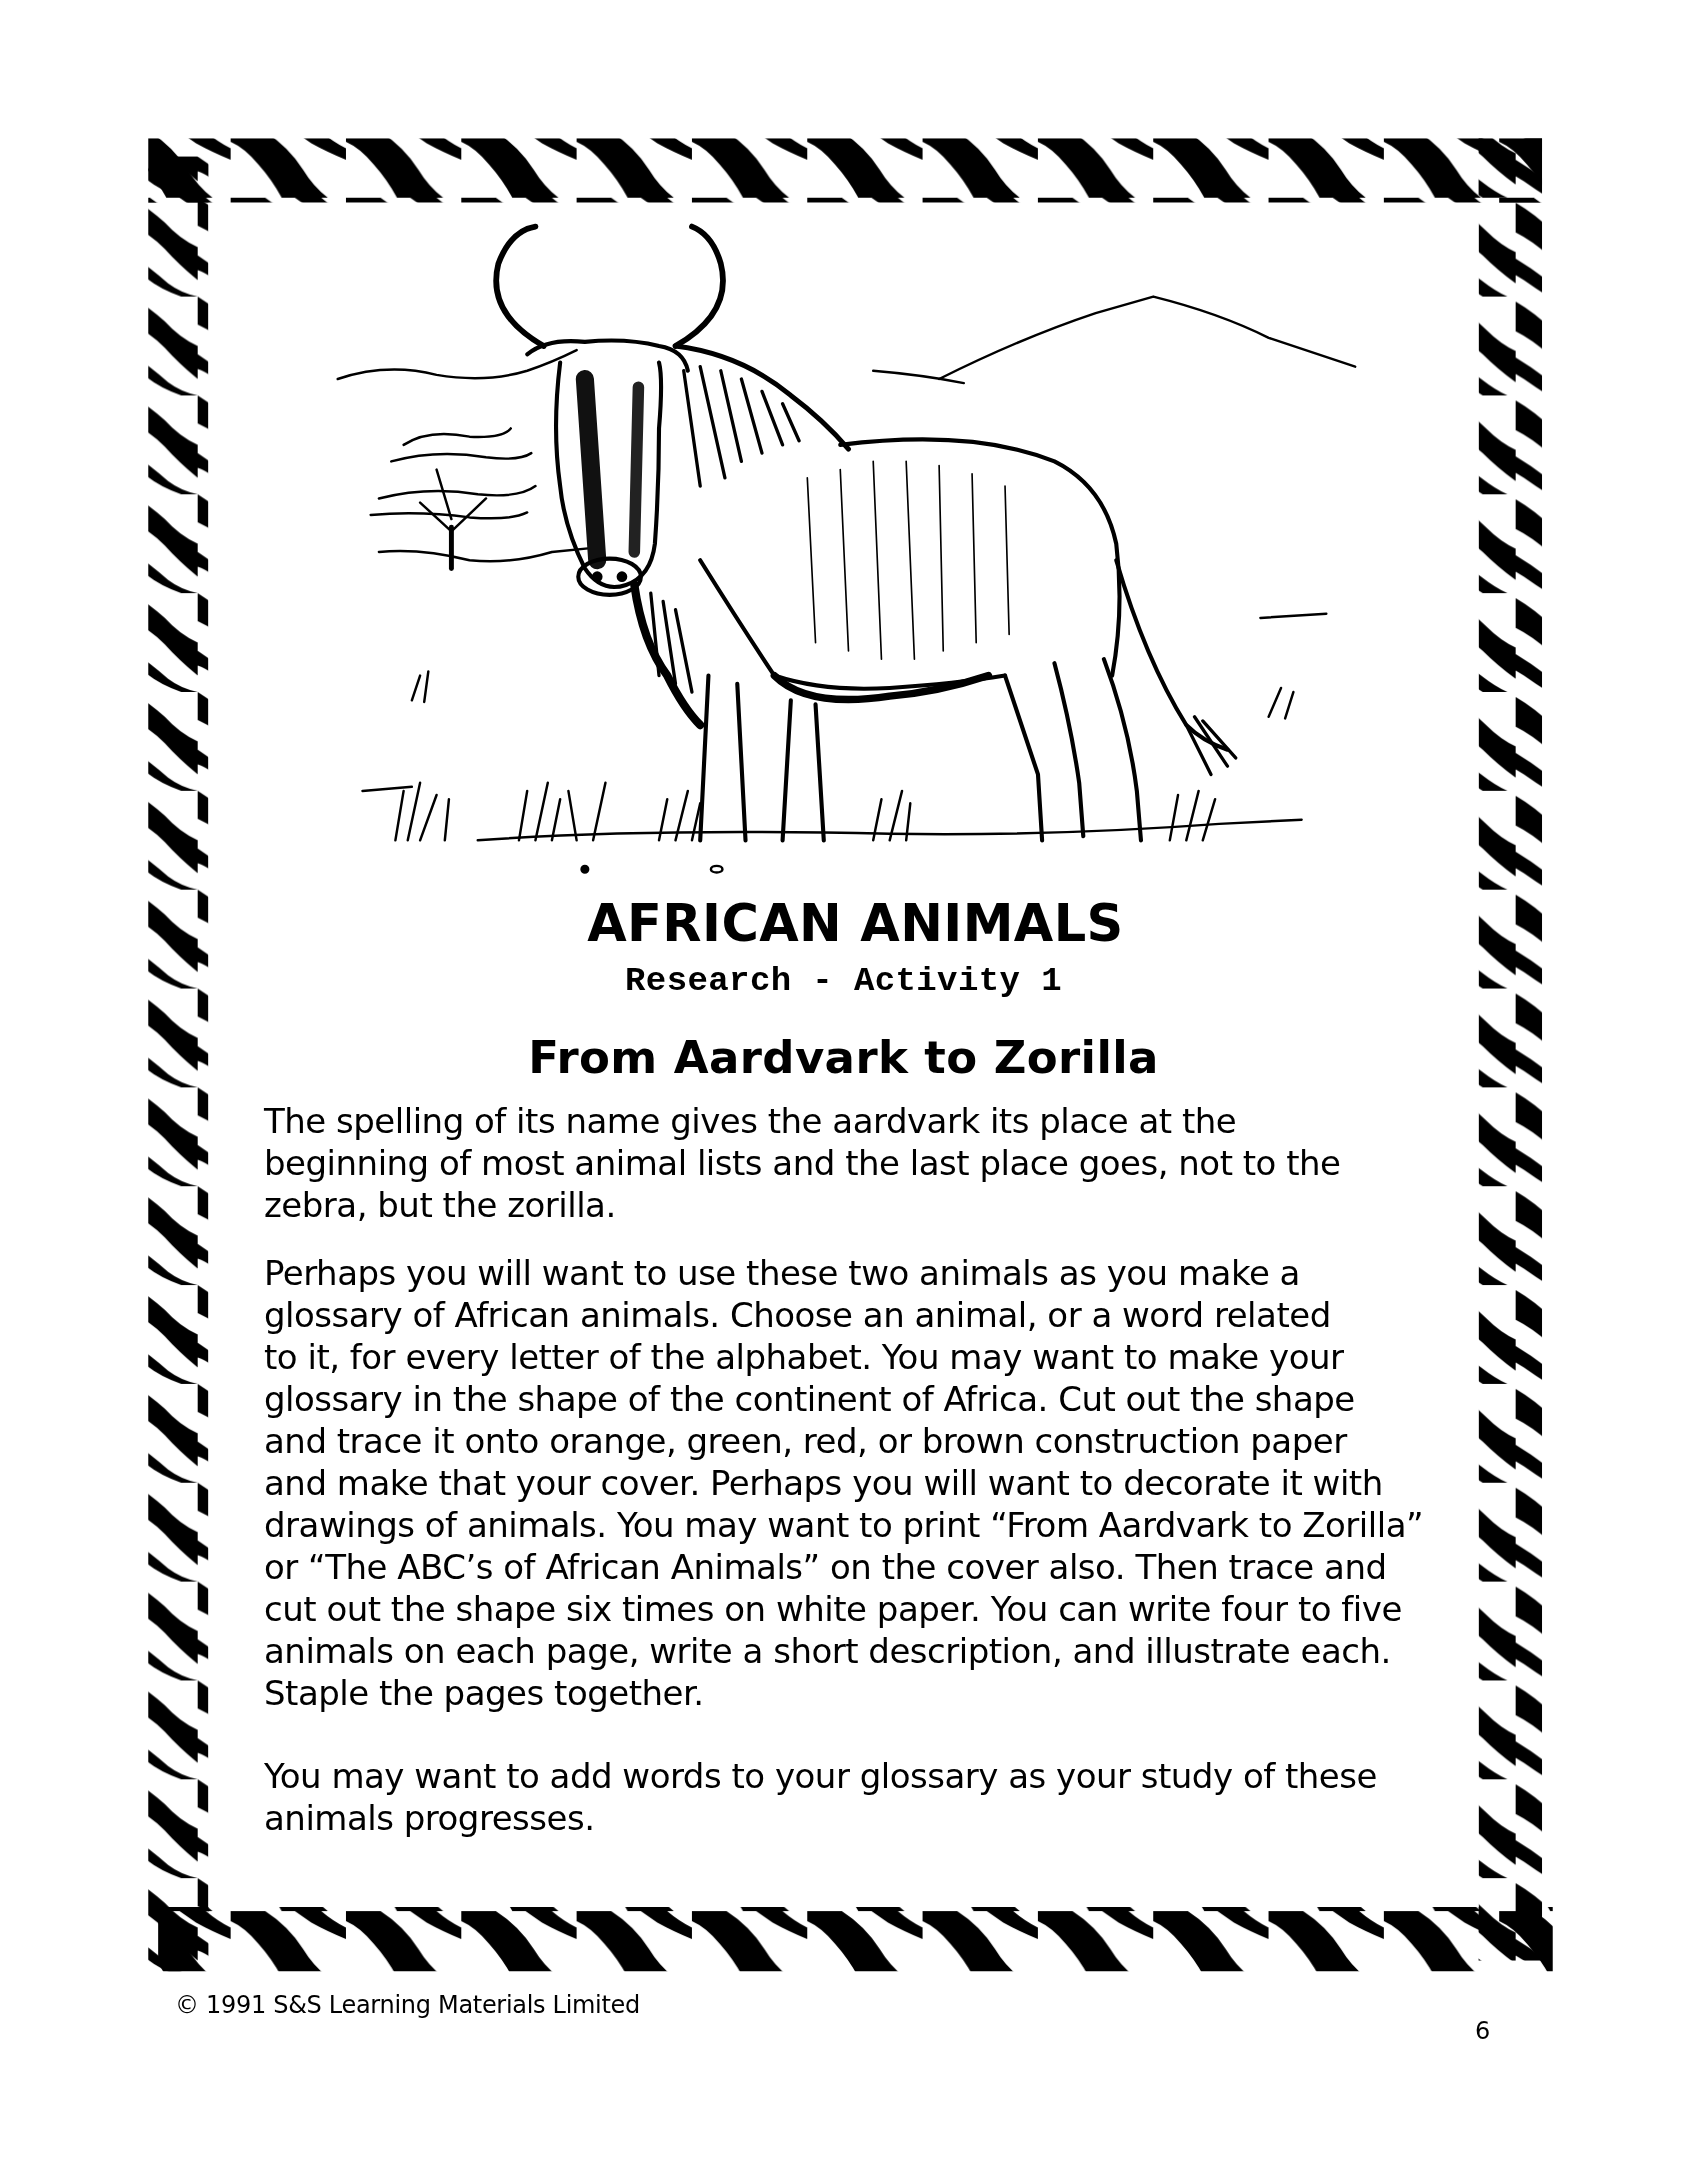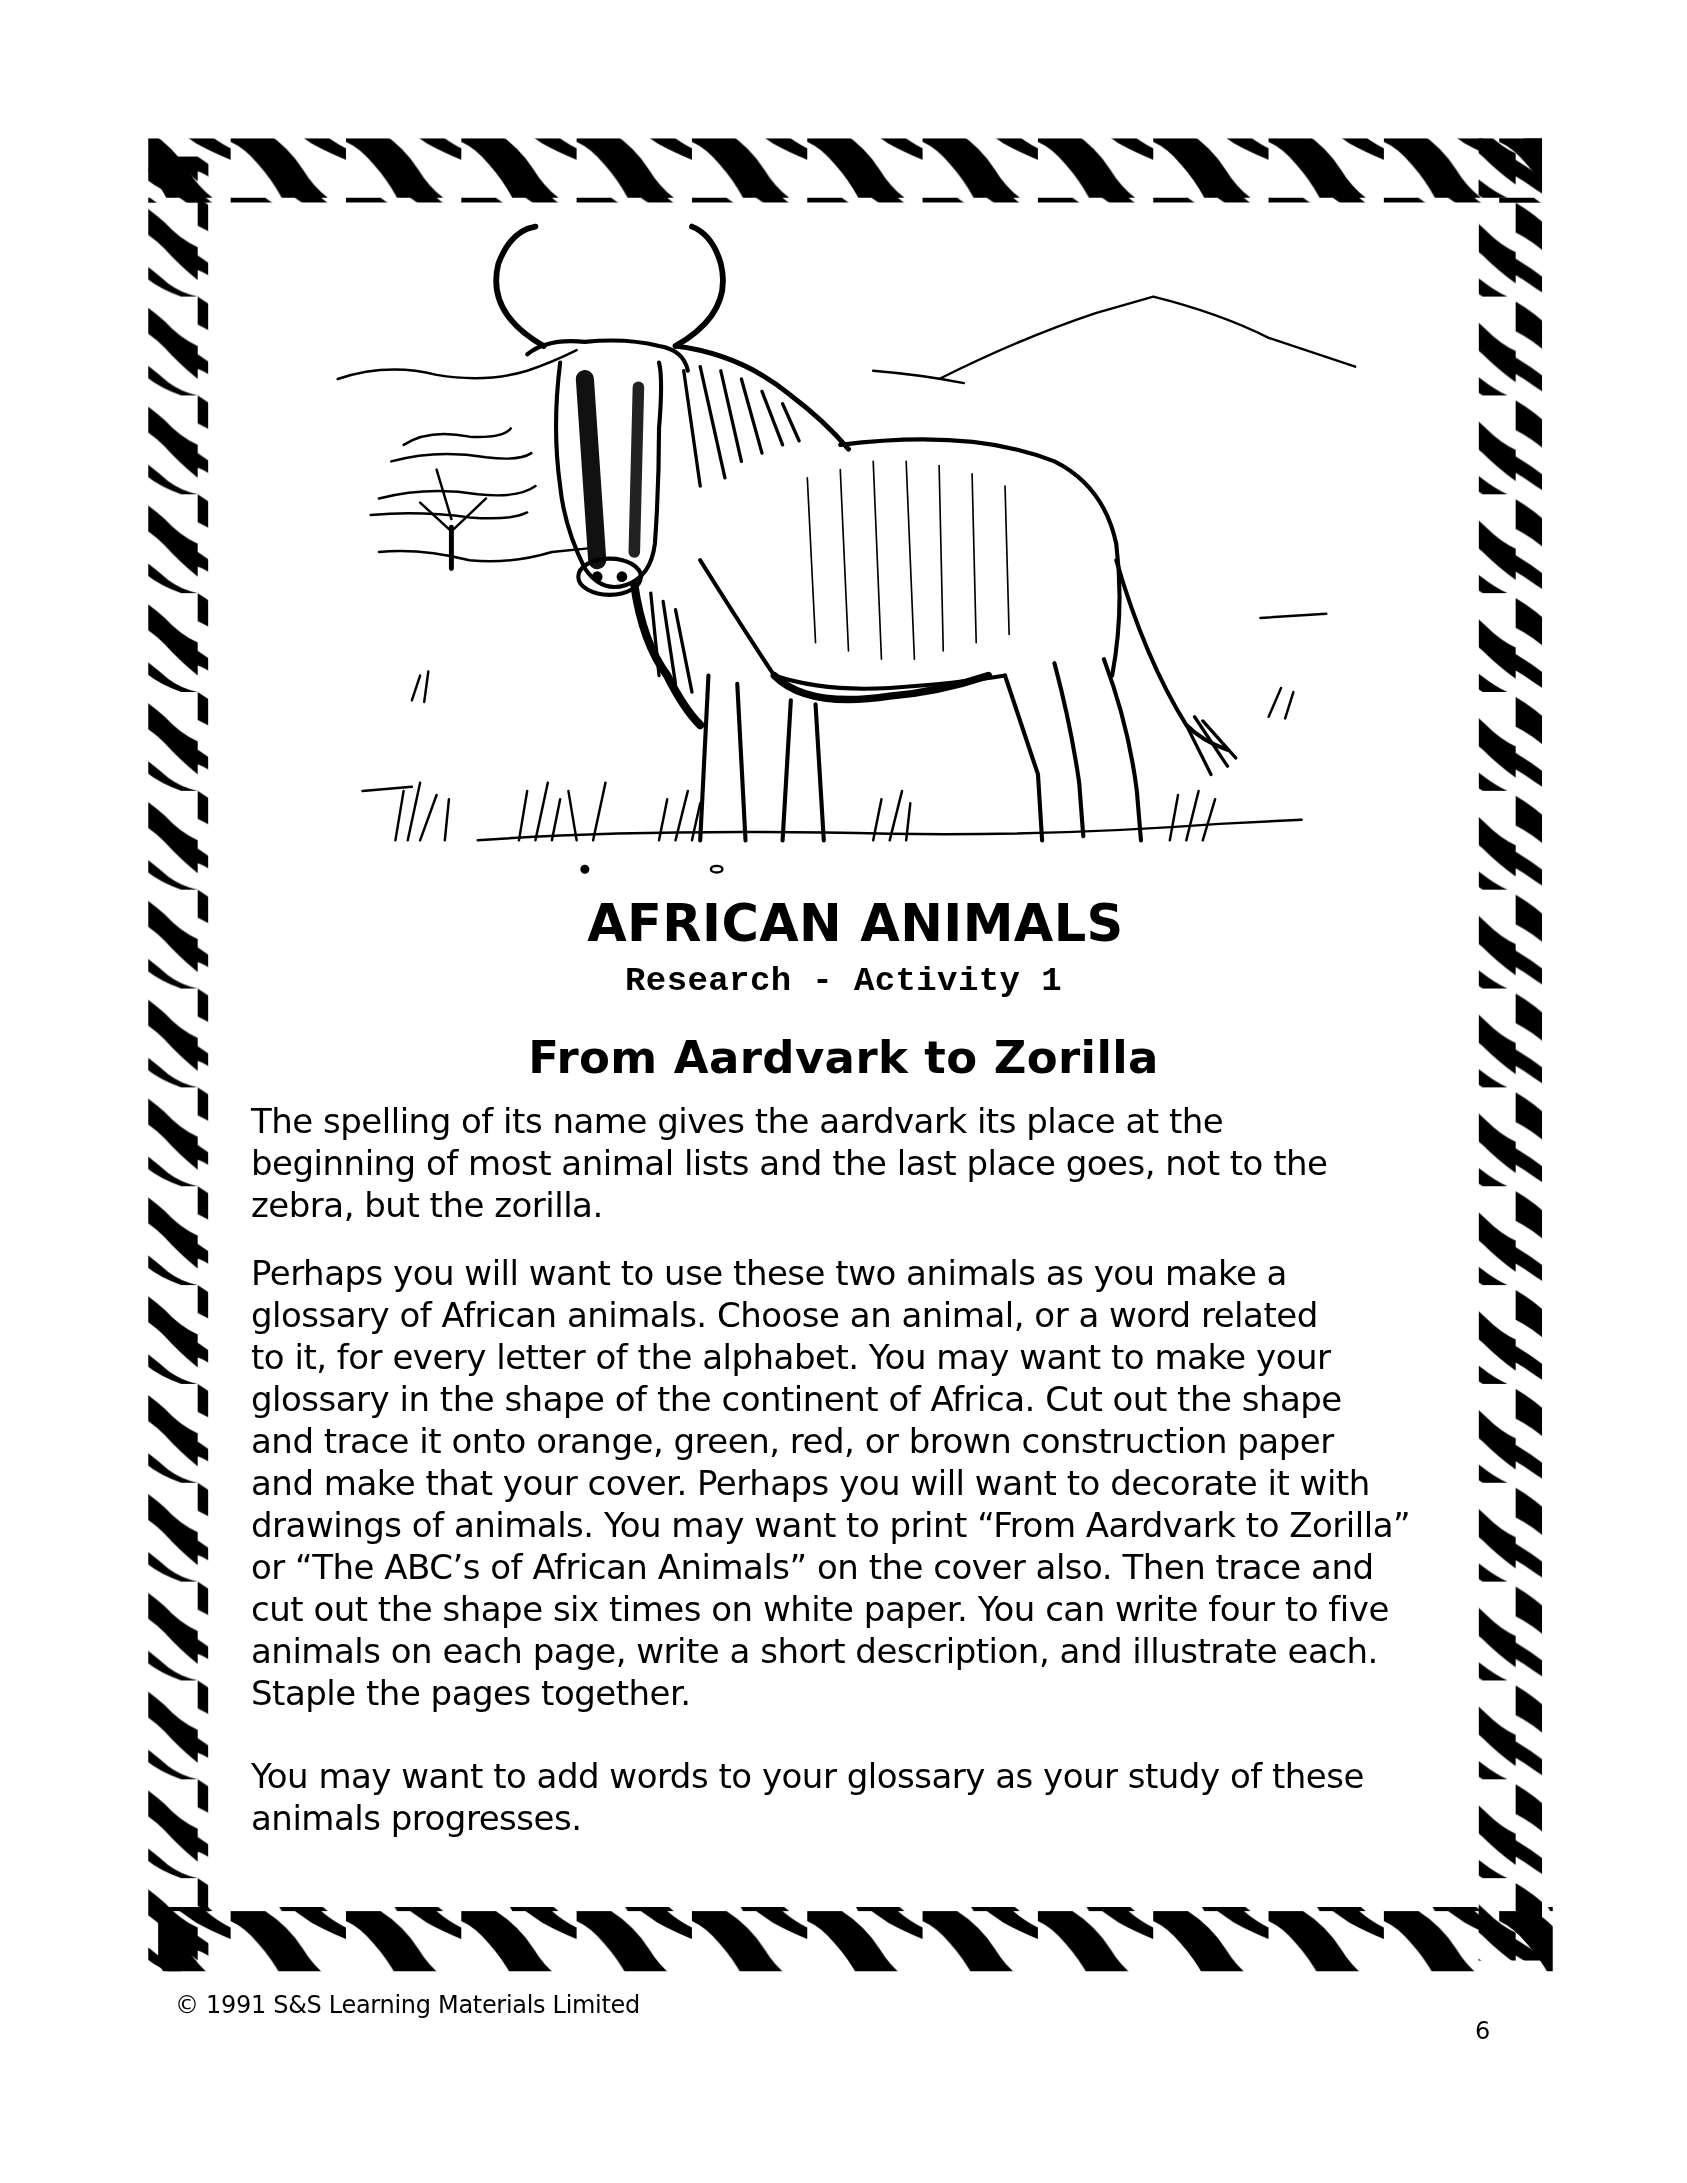--- a/index.html
+++ b/index.html
@@ -5,21 +5,21 @@
   html, body { margin:0; padding:0; background:#ffffff; }
   body { width:1687px; height:2183px; position:relative; overflow:hidden; font-family:"DejaVu Sans", "Liberation Sans", sans-serif; color:#000; }
   .page { position:absolute; left:0; top:0; width:1687px; height:2183px; background:#fff; }
   .border-svg { position:absolute; left:0; top:0; width:1687px; height:2183px; }
   .illustration { position:absolute; left:313px; top:214px; width:1071px; height:676px; }
   .title { position:absolute; left:0; width:1687px; text-align:center; font-weight:bold; letter-spacing:0.4px; }
   .t1 { top:894px; font-size:51px;margin-left:12px; }
   .t2 { top:962px; font-size:34px;font-family:Liberation Mono, monospace; }
   .t3 { top:1031px; font-size:45px; }
   .body-text { position:absolute; left:247px; width:1219px; font-size:34px; line-height:42px; }
-  .para { margin:0 0 15px 4px; white-space:pre-line; letter-spacing:-0.5px; }
+  .para { margin:0 0 15px 17px; white-space:pre-line; letter-spacing:-0.5px; }
   .p1 { top:1100px; }
   .p2 { top:1252px; }
   .p3 { top:1755px; }
   .footer-copy { position:absolute; left:175px; top:1991px; font-size:24px; letter-spacing:-0.3px;text-align:right; }
   .footer-page { position:absolute; left:1475px; top:2017px; font-size:24px; }
 </style>
 </head>
 <body>
 
 <div class="page">

